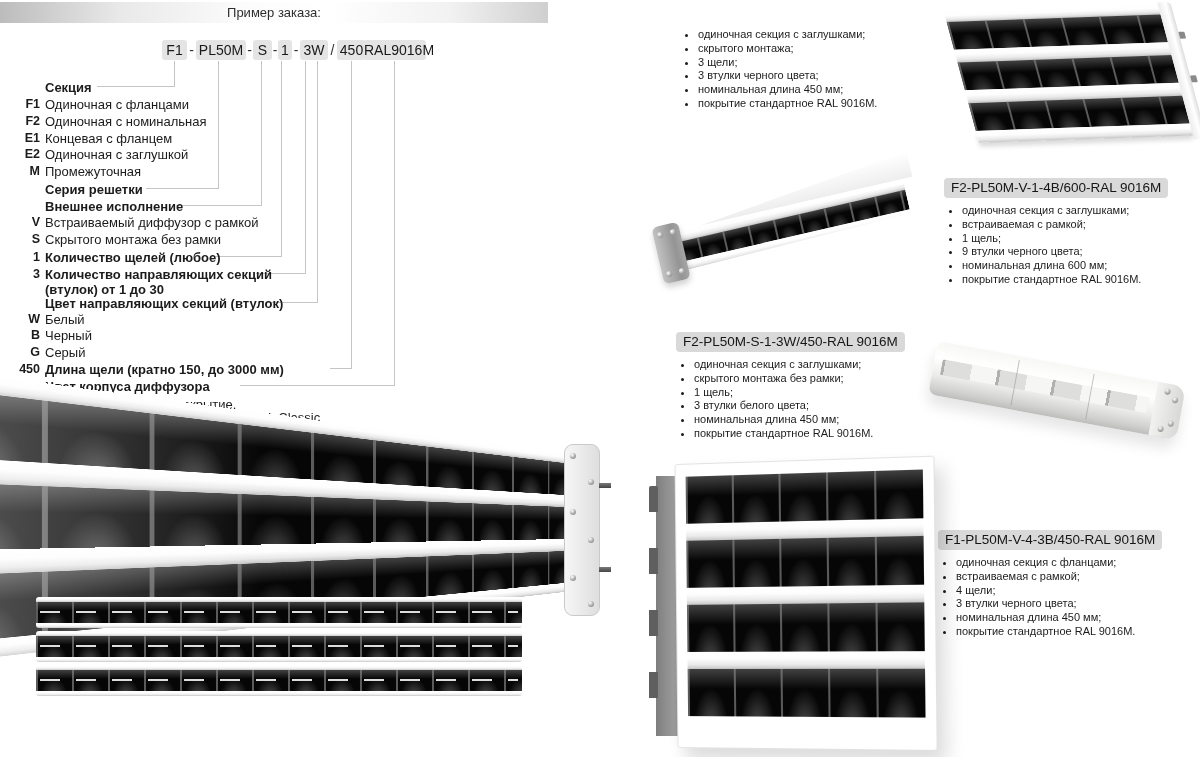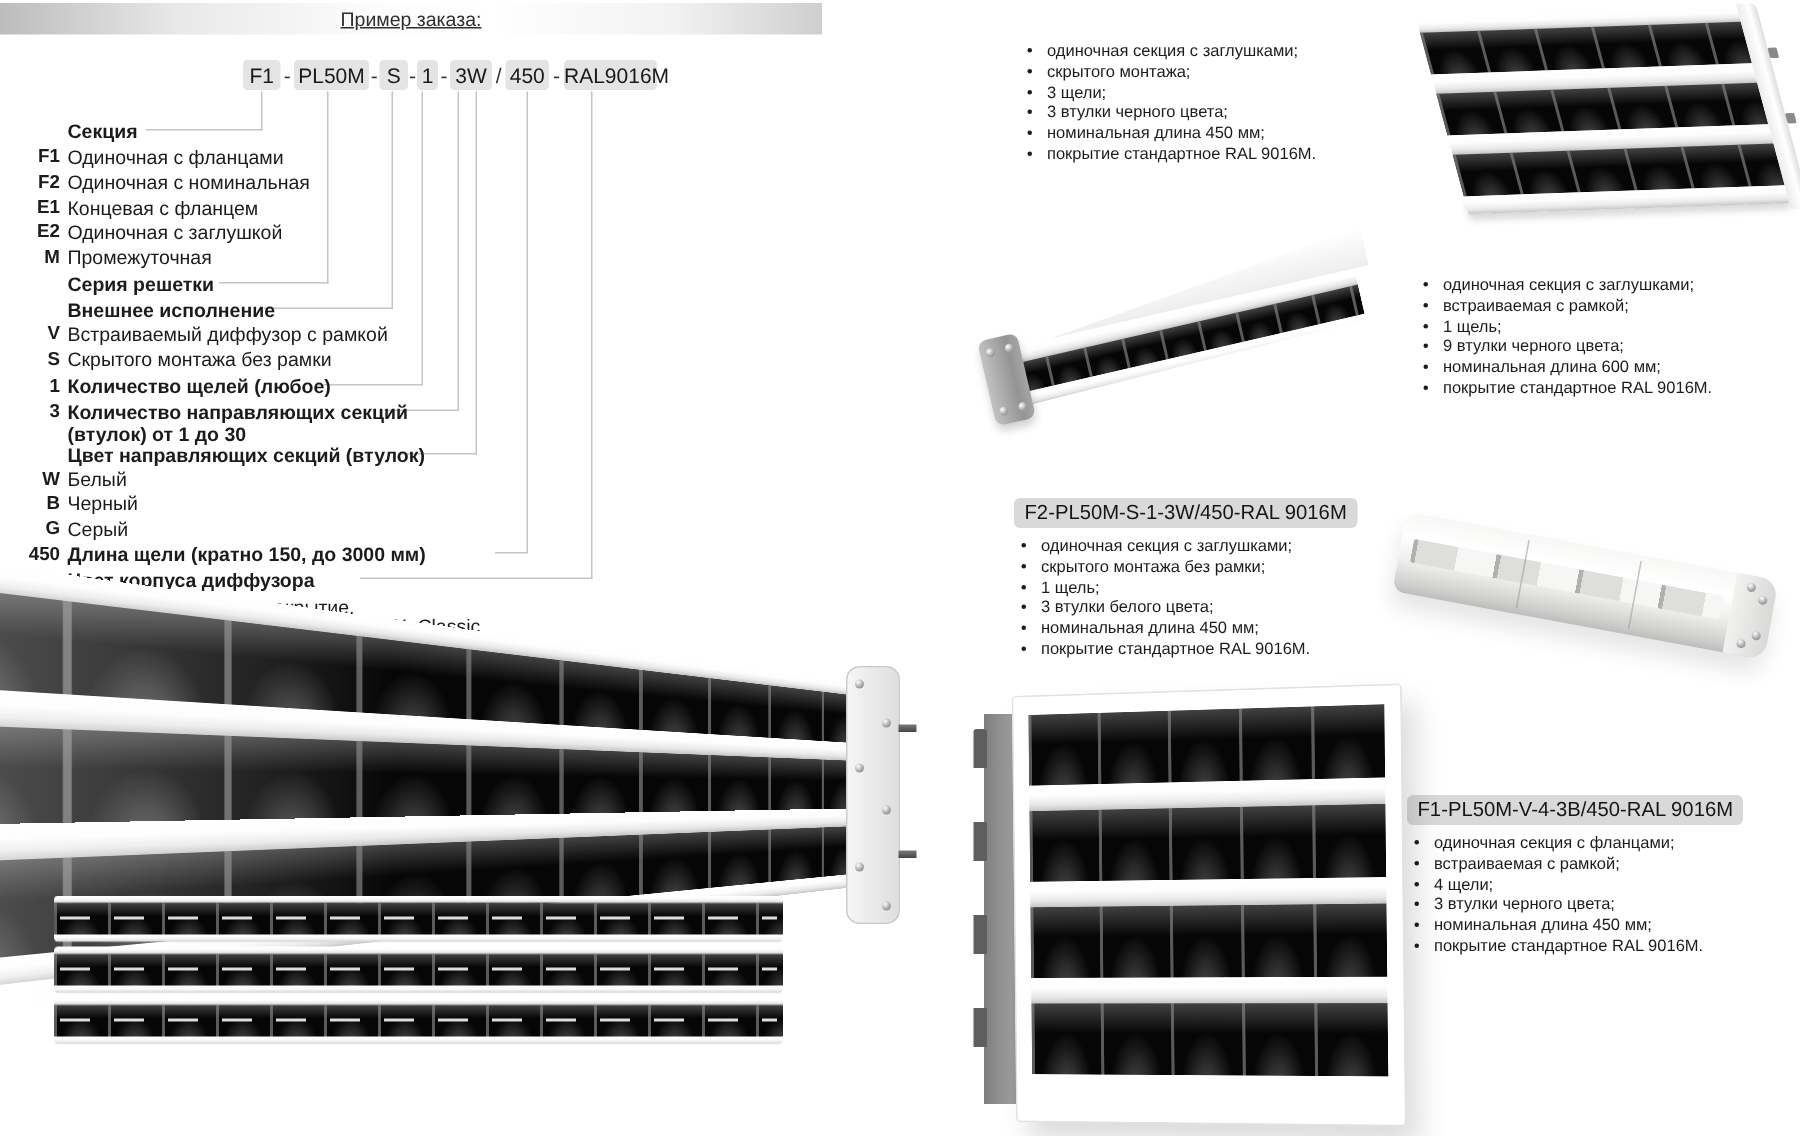--- a/index.html
+++ b/index.html
@@ -2,21 +2,21 @@
 <html><head>
 <meta charset="utf-8">
 <style>
   html,body{margin:0;padding:0;background:#fff;}
   .canvas{position:relative;width:1200px;height:757px;background:#fff;overflow:hidden;
           font-family:"Liberation Sans","DejaVu Sans",sans-serif;color:#1b1b1b;}
 
   
   .header-bar{position:absolute;left:0;top:2px;width:548px;height:21px;
     background:linear-gradient(90deg,#bcbcbc 0%,#e9e9e9 22%,#fcfcfc 45%,#ffffff 60%,#f2f2f2 82%,#cfcfcf 100%);
-    display:flex;align-items:center;justify-content:center;font-size:13px;color:#2e2e2e;text-decoration:underline;}
+    display:flex;align-items:center;justify-content:center;font-size:13px;color:#2e2e2e;}
 
   
   .chip{position:absolute;top:40px;height:20px;line-height:20px;text-align:center;
         background:#e4e4e4;border-radius:3px;font-size:14px;color:#191919;}
   .sep{position:absolute;top:40px;height:20px;line-height:20px;text-align:center;
        font-size:14px;color:#333;}
 
   
   .conn{position:absolute;border-right:1px solid #c5c5c5;border-bottom:1px solid #c5c5c5;}
 
@@ -123,21 +123,21 @@
     <span class="chip" style="left:196px;width:50px">PL50M</span>
     <span class="sep" style="left:246px;width:7px">-</span>
     <span class="chip" style="left:253px;width:19px">S</span>
     <span class="sep" style="left:272px;width:6px">-</span>
     <span class="chip" style="left:278px;width:14px">1</span>
     <span class="sep" style="left:292px;width:8px">-</span>
     <span class="chip" style="left:300px;width:28px">3W</span>
     <span class="sep" style="left:328px;width:9px">/</span>
     <span class="chip" style="left:337px;width:29px">450</span>
     <span class="sep" style="left:366px;width:10px">-</span>
-    <span class="chip" style="left:376px;width:62px">RAL9016M</span>
+    <span class="chip" style="left:364px;width:62px">RAL9016M</span>
   </div>
 
   <div class="conn" style="left:97px; top:61px;width:77px; height:25px"></div>
   <div class="conn" style="left:146px;top:61px;width:72px; height:127px"></div>
   <div class="conn" style="left:176px;top:61px;width:85px; height:144px"></div>
   <div class="conn" style="left:212px;top:61px;width:69px; height:195px"></div>
   <div class="conn" style="left:256px;top:61px;width:49px; height:212px"></div>
   <div class="conn" style="left:266px;top:61px;width:51px; height:241px"></div>
   <div class="conn" style="left:330px;top:61px;width:21px; height:307px"></div>
   <div class="conn" style="left:240px;top:61px;width:154px;height:324px"></div>
@@ -234,20 +234,21 @@
       <li>одиночная секция с заглушками;</li>
       <li>скрытого монтажа;</li>
       <li>3 щели;</li>
       <li>3 втулки черного цвета;</li>
       <li>номинальная длина 450 мм;</li>
       <li>покрытие стандартное RAL 9016M.</li>
     </ul>
   </div>
 
   <div class="prod" style="left:944px;top:178px;width:250px">
+    <span class="prod-title">F2-PL50M-V-1-4B/600-RAL 9016M</span>
     <ul class="features">
       <li>одиночная секция с заглушками;</li>
       <li>встраиваемая с рамкой;</li>
       <li>1 щель;</li>
       <li>9 втулки черного цвета;</li>
       <li>номинальная длина 600 мм;</li>
       <li>покрытие стандартное RAL 9016M.</li>
     </ul>
   </div>
 

